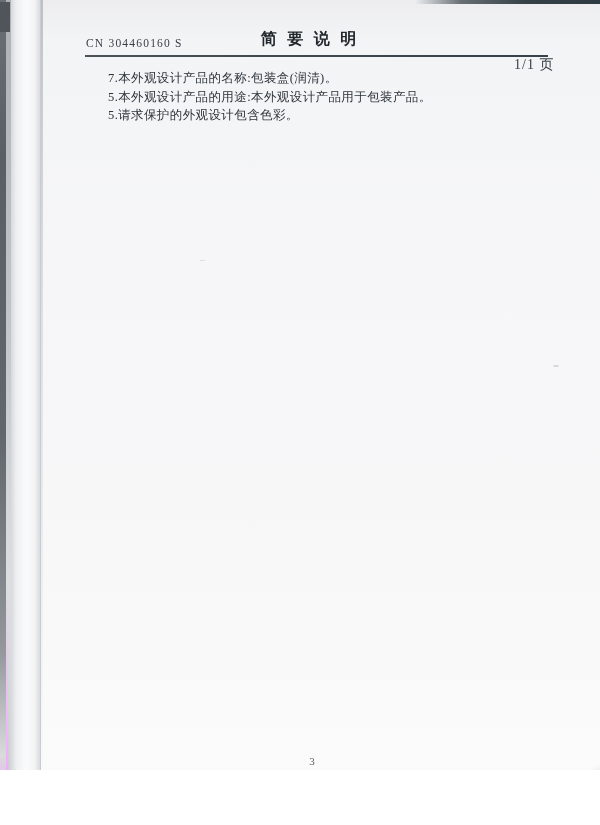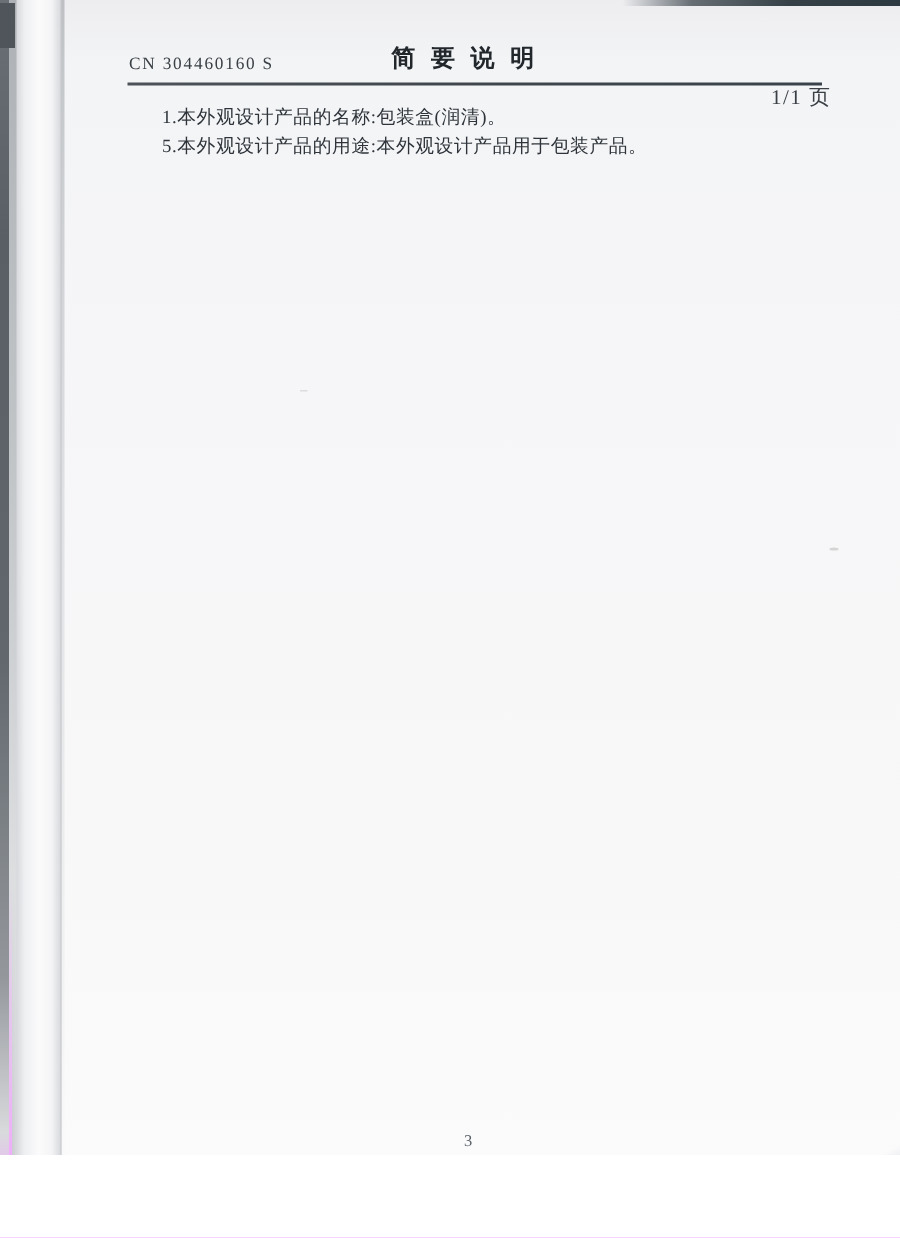--- a/index.html
+++ b/index.html
@@ -77,22 +77,23 @@
   <div class="edge-top"></div>
   <div class="edge-bottom"></div>
   <div class="curl"></div>
 
   <span class="doc-number">CN 304460160 S</span>
   <span class="doc-title">简 要 说 明</span>
   <span class="page-indicator">1/1 页</span>
   <div class="head-rule"></div>
 
   <div class="body-list">
-    <div class="list-item">1.本外观设计产品的名称:包装盒(润清)。</div>
+    <div class="list-item">7.本外观设计产品的名称:包装盒(润清)。</div>
     <div class="list-item">5.本外观设计产品的用途:本外观设计产品用于包装产品。</div>
+    <div class="list-item">5.请求保护的外观设计包含色彩。</div>
   </div>
 
   <div class="page-number">3</div>
 
   <div class="speck1"></div>
   <div class="speck2"></div>
   <div class="speck3"></div>
 
 </div>
 

